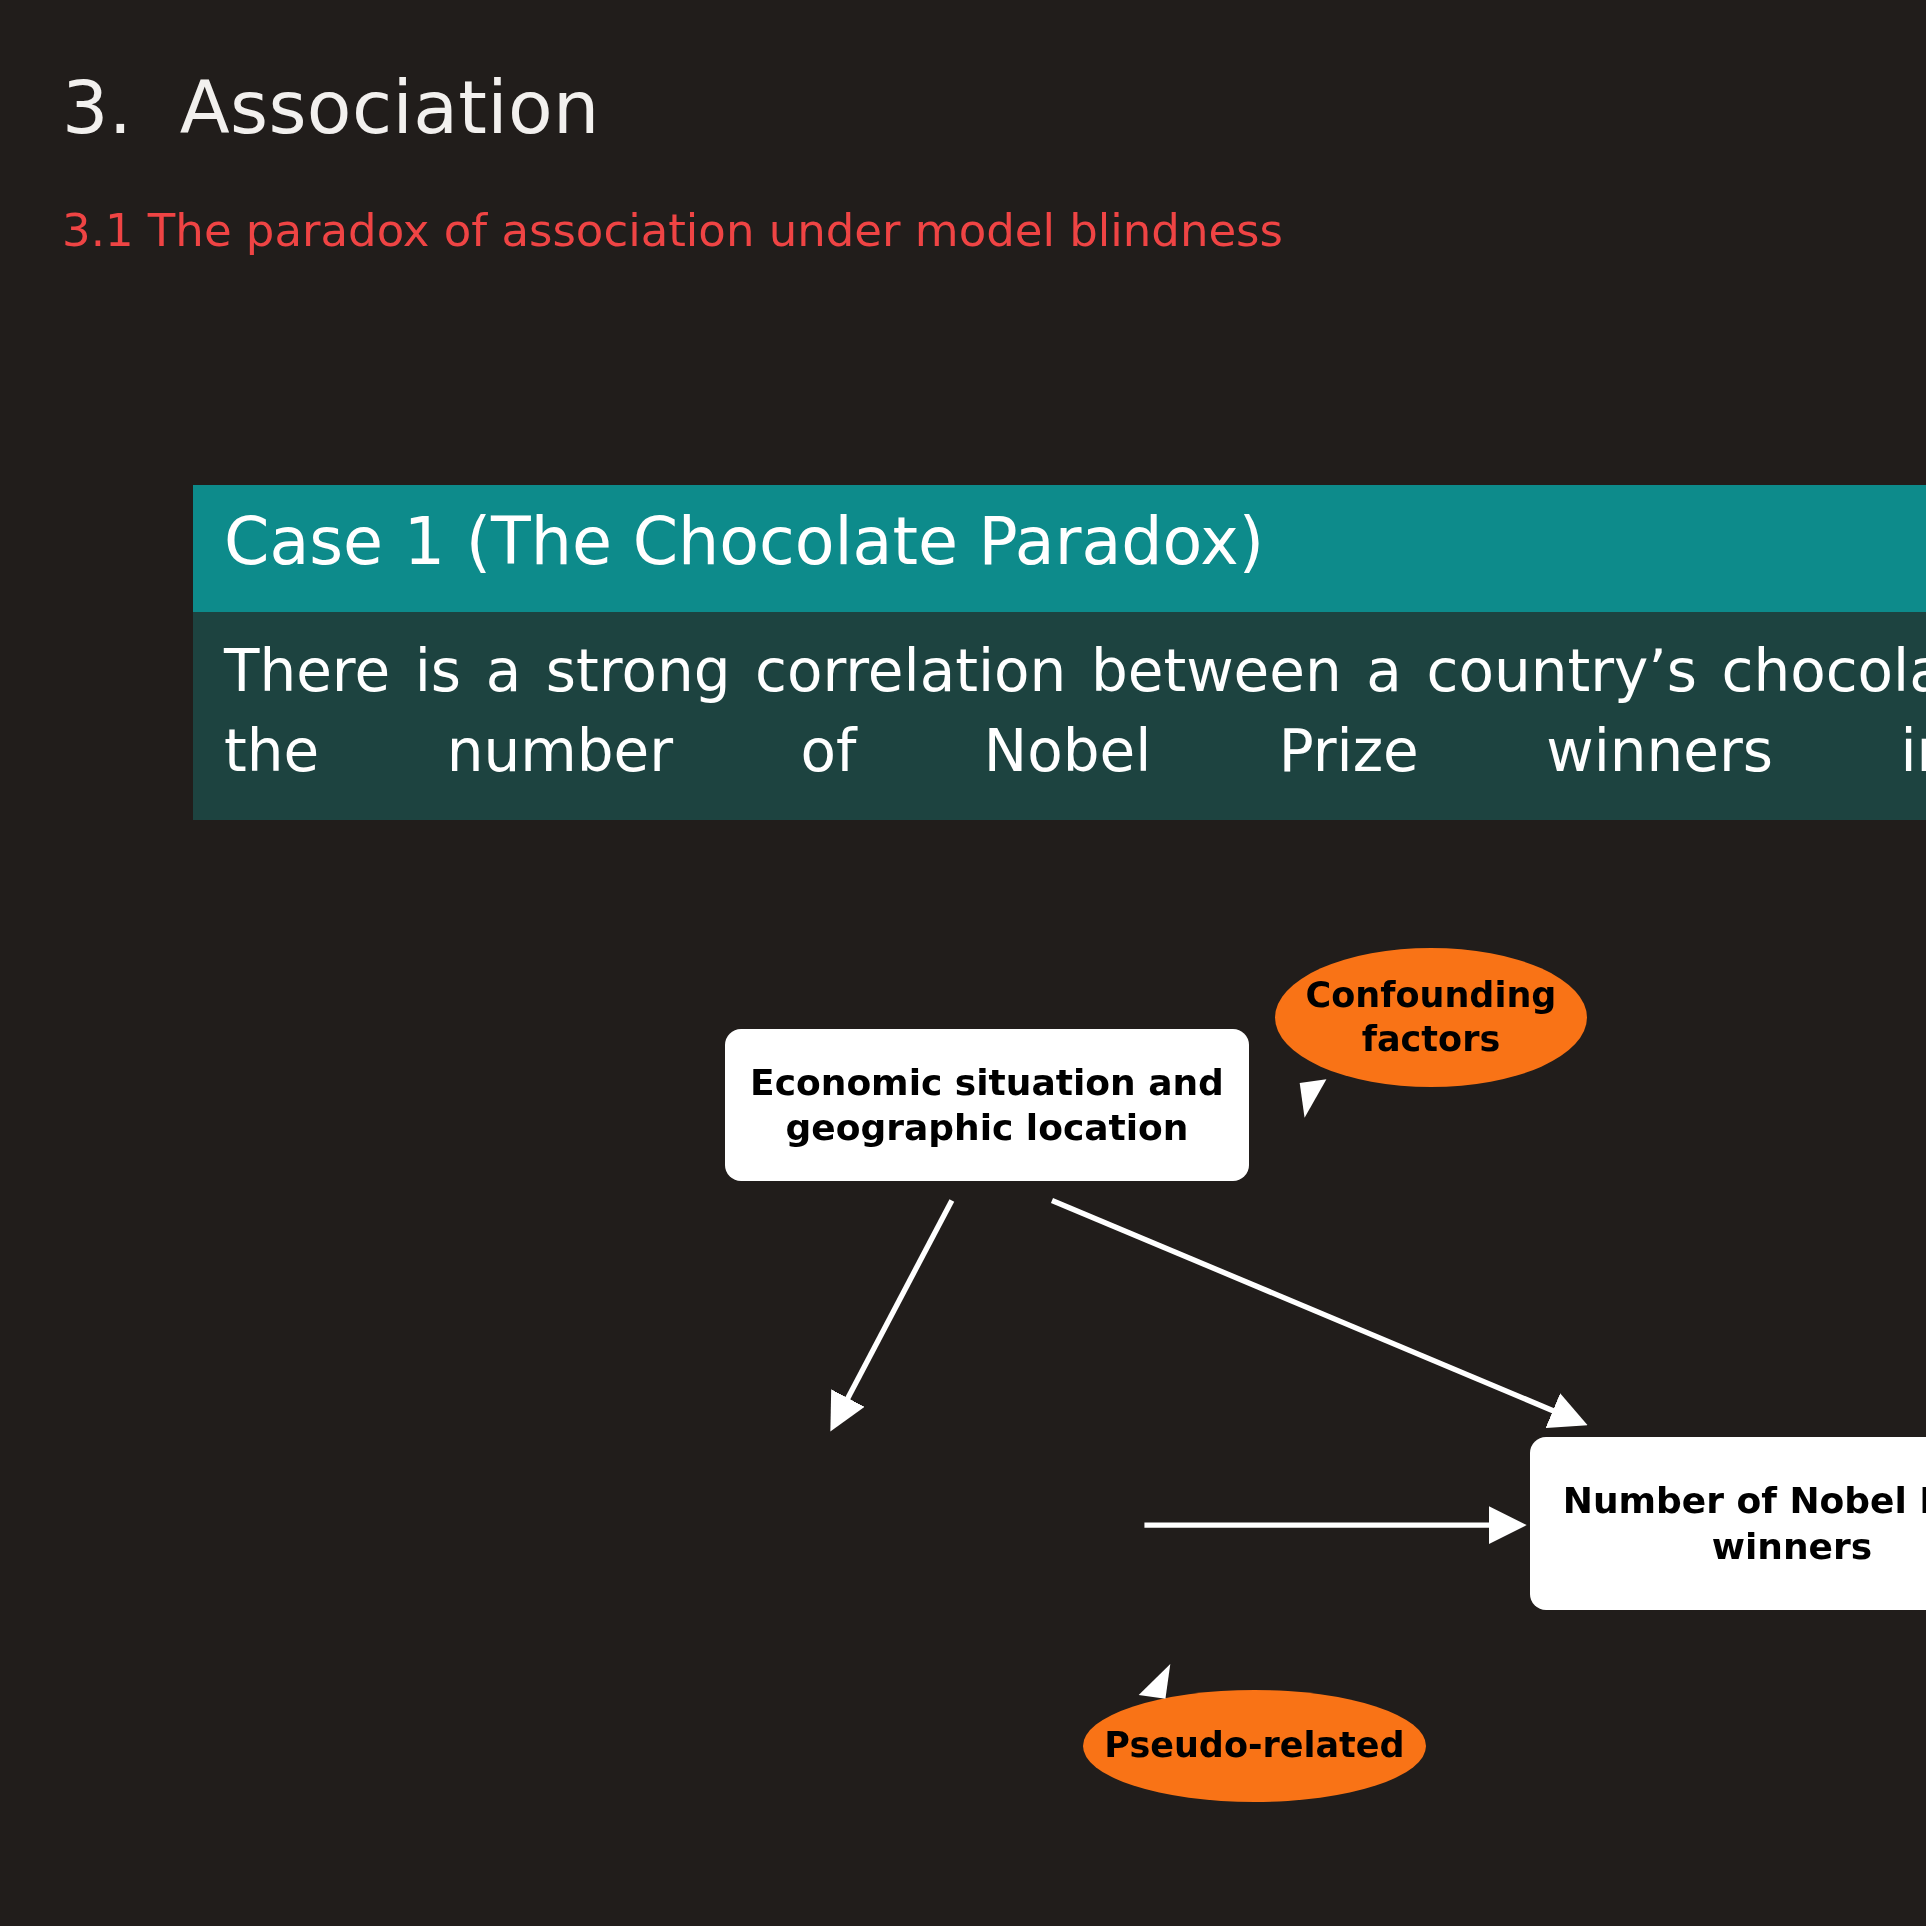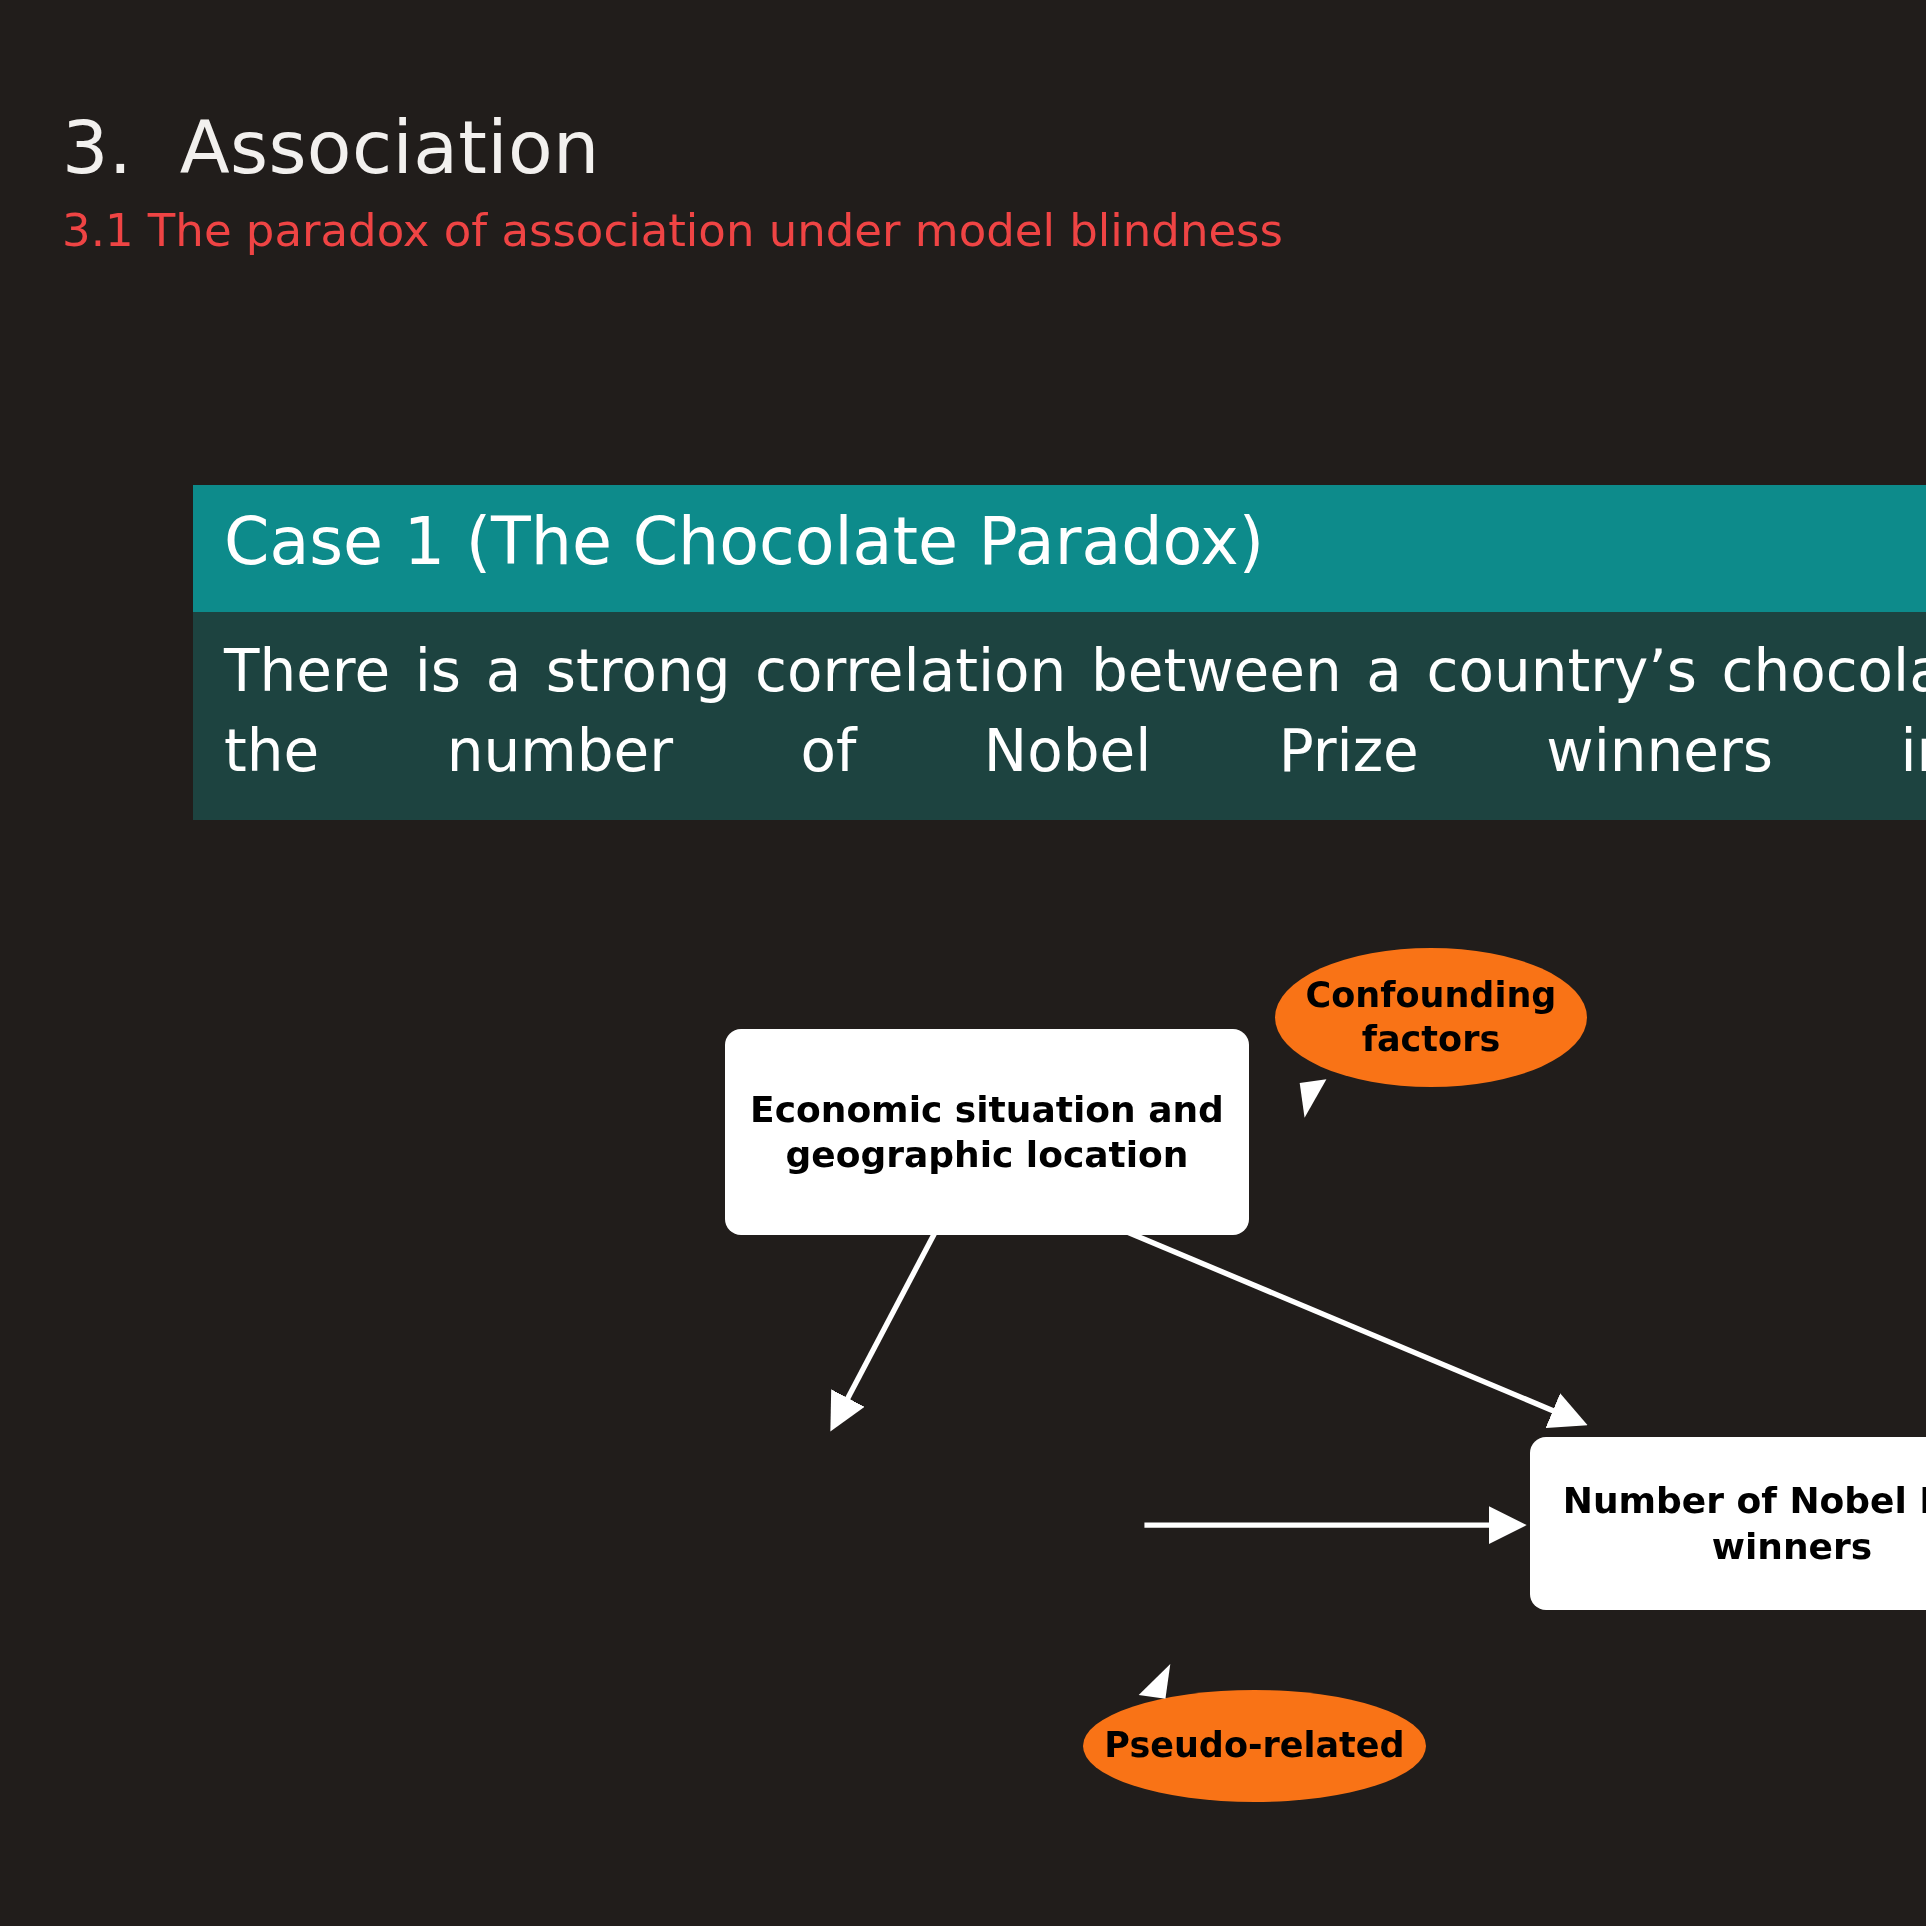--- a/index.html
+++ b/index.html
@@ -19,21 +19,20 @@
   
   #slide-title {
     position: absolute;
     left: 62px;
     top: 65px;
     font-size: 73px;
     font-weight: 400;
     letter-spacing: 0.4px;
     color: #f2f0ee;
     white-space: pre;
-    margin-top: 40px;
   }
   #slide-subtitle {
     position: absolute;
     left: 62px;
     top: 204px;
     font-size: 45px;
     font-weight: 400;
     color: #ef4444;
     white-space: pre;
   }
@@ -92,21 +91,21 @@
     font-weight: bold;
     font-size: 36px;
     line-height: 1.26;
     padding: 3.9px 11.6px;
     box-sizing: border-box;
   }
   #node-confounder {
     left: 89px;
     top: 104px;
     width: 524px;
-    height: 206px;
+    height: 152px;
   }
   #node-chocolate {
     left: -19px;
     top: 516px;
     width: 524px;
     height: 169px;
   }
   #node-nobel {
     left: 894px;
     top: 512px;

